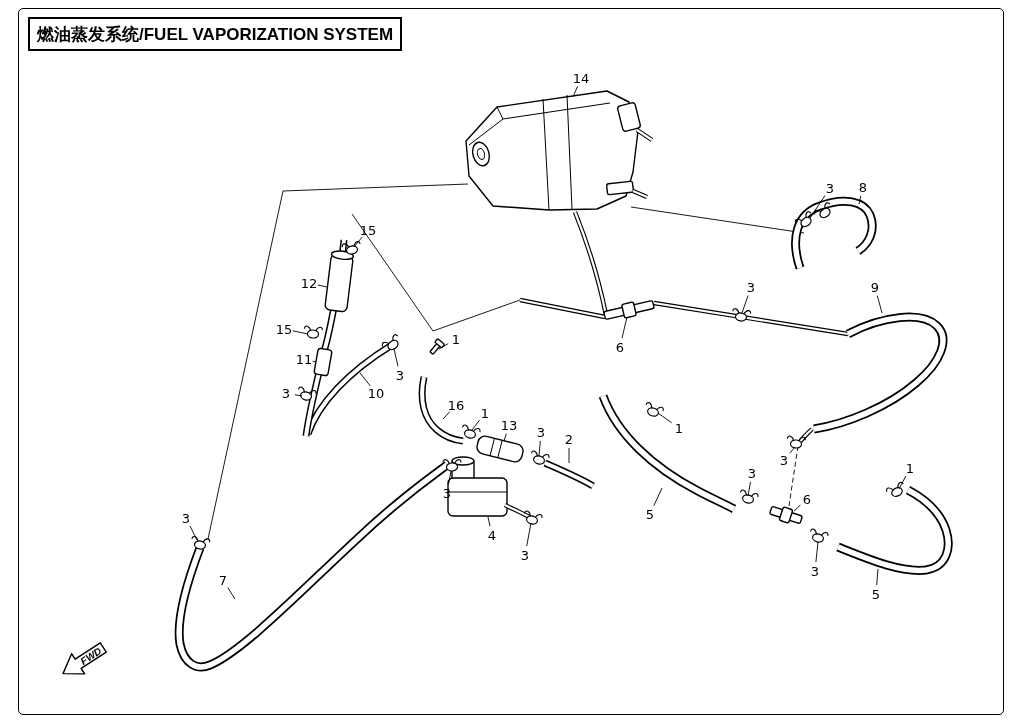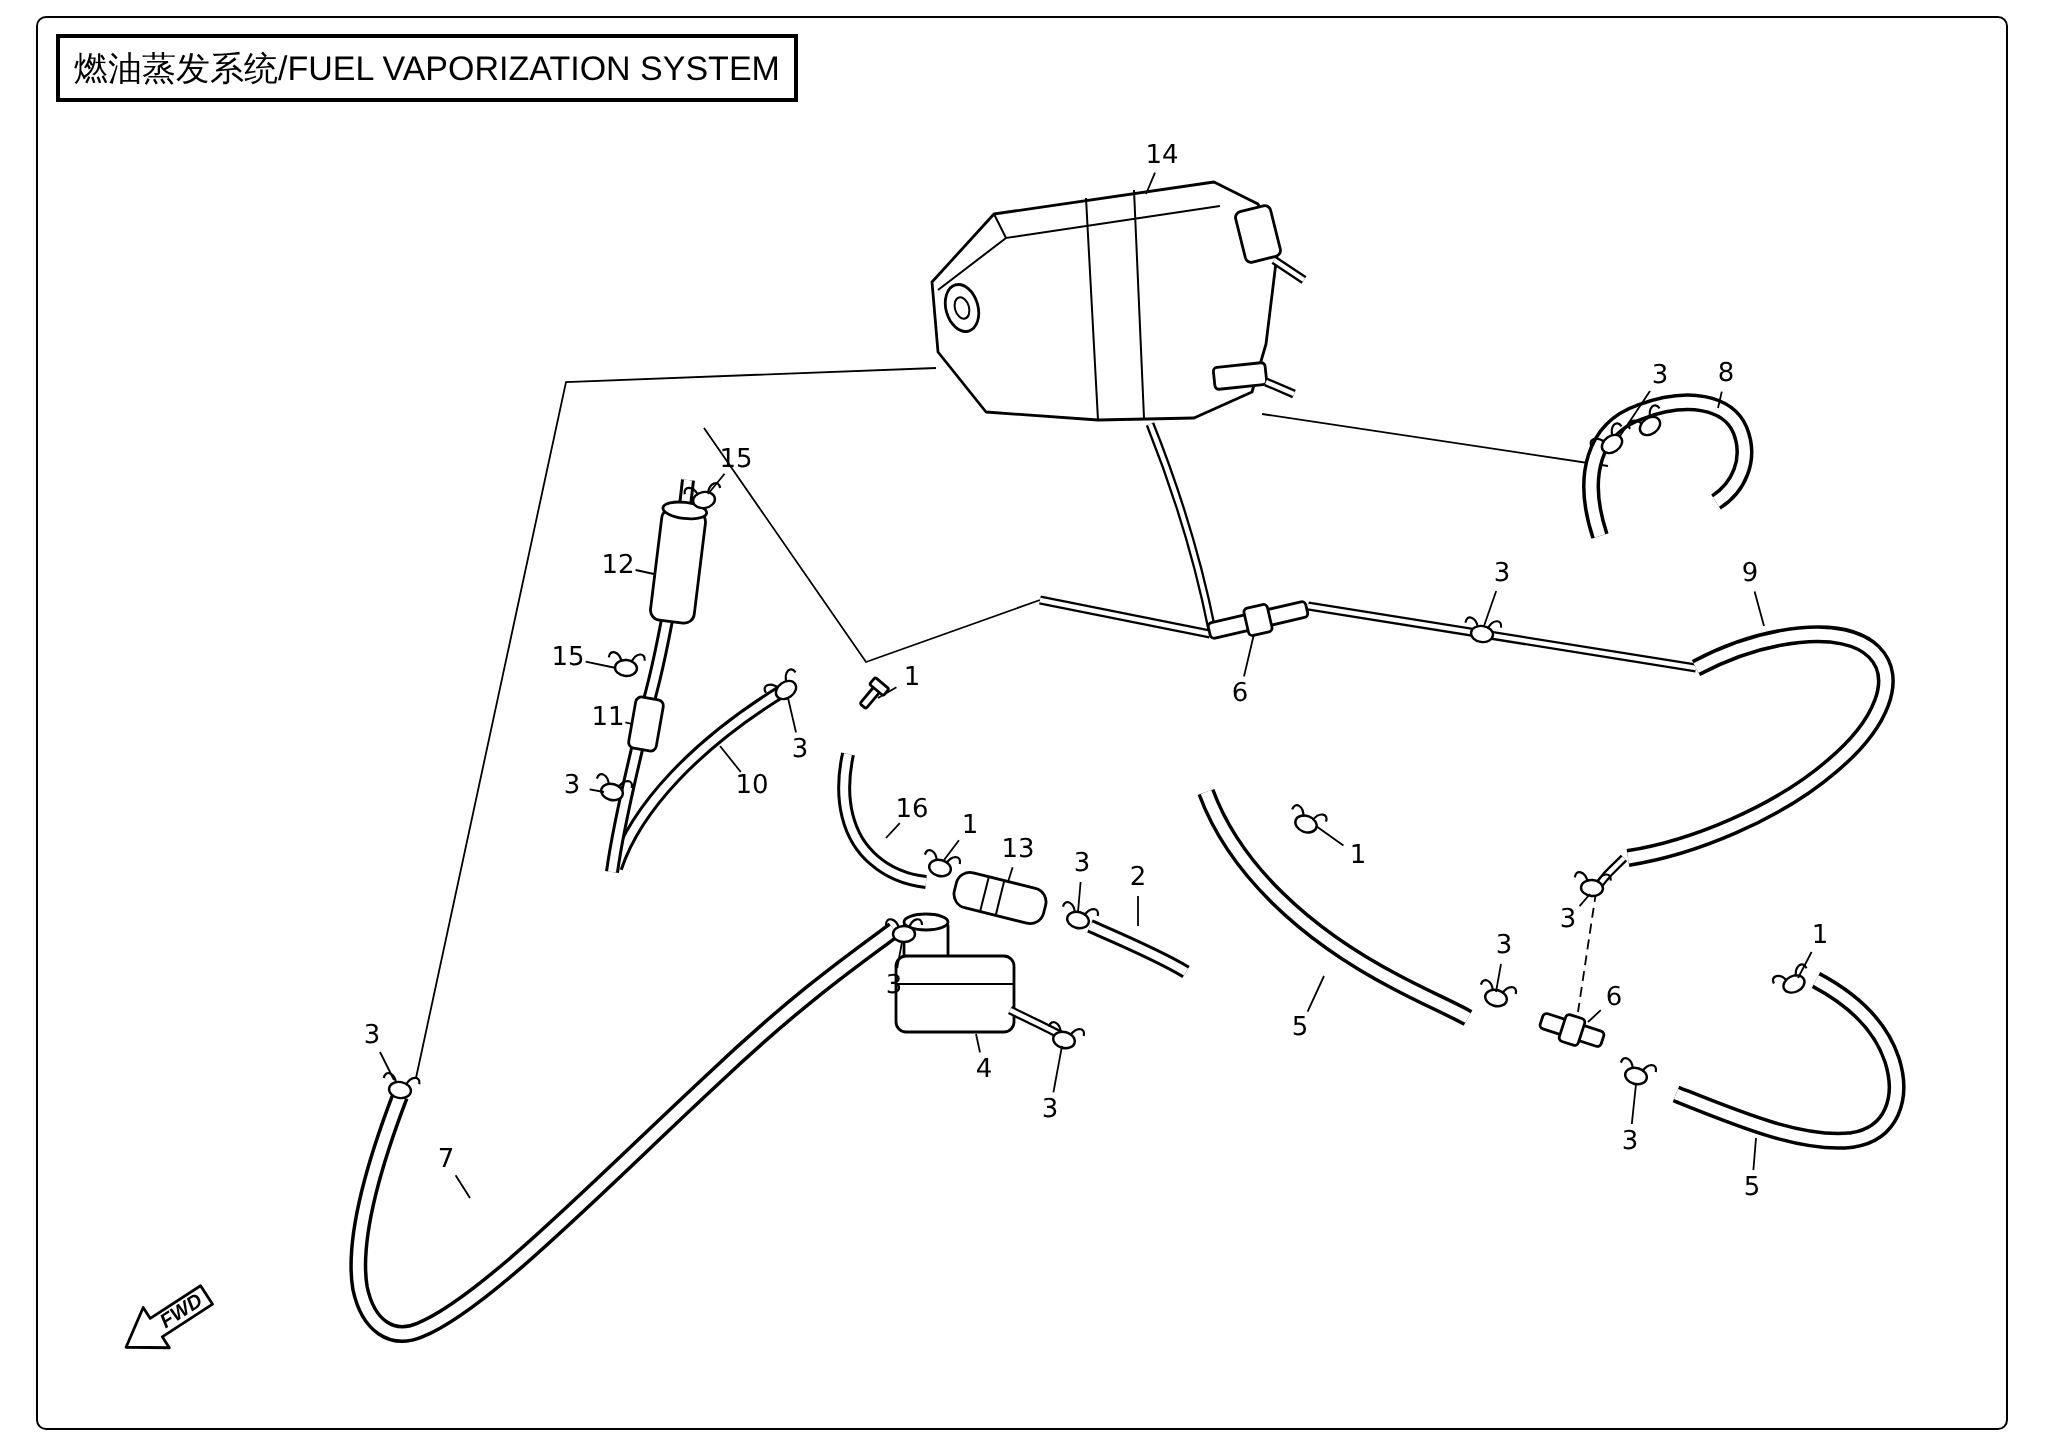--- a/index.html
+++ b/index.html
@@ -3,21 +3,21 @@
 <meta charset="utf-8">
 <style>
   html,body{margin:0;padding:0;background:#fff;}
   .page{position:relative;width:1023px;height:724px;background:#fff;
         font-family:"Liberation Sans",sans-serif;overflow:hidden;}
   .frame{position:absolute;left:18px;top:8px;width:986px;height:707px;
          border:1.5px solid #000;border-radius:5px;box-sizing:border-box;}
   .title-box{position:absolute;left:28px;top:17px;min-width:368px;height:34px;
          border:2px solid #000;box-sizing:border-box;background:#fff;
          display:flex;align-items:center;padding:0 7px;font-size:17px;
-         font-weight:normal;white-space:nowrap;z-index:3;}
+         font-weight:bold;white-space:nowrap;z-index:3;}
   svg.diagram{position:absolute;left:0;top:0;z-index:2;}
   .outline{fill:#fff;stroke:#000;stroke-width:1.4;stroke-linejoin:round;}
   .detail{fill:none;stroke:#000;stroke-width:1;}
   .thin{fill:none;stroke:#000;stroke-width:0.9;}
   .dashed{stroke-dasharray:5 3;}
   .tube-o{fill:none;stroke:#000;stroke-width:9;}
   .tube-i{fill:none;stroke:#fff;stroke-width:5.5;}
   .tube2-o{fill:none;stroke:#000;stroke-width:7;}
   .tube2-i{fill:none;stroke:#fff;stroke-width:4;}
   .tube3-o{fill:none;stroke:#000;stroke-width:4.5;}

